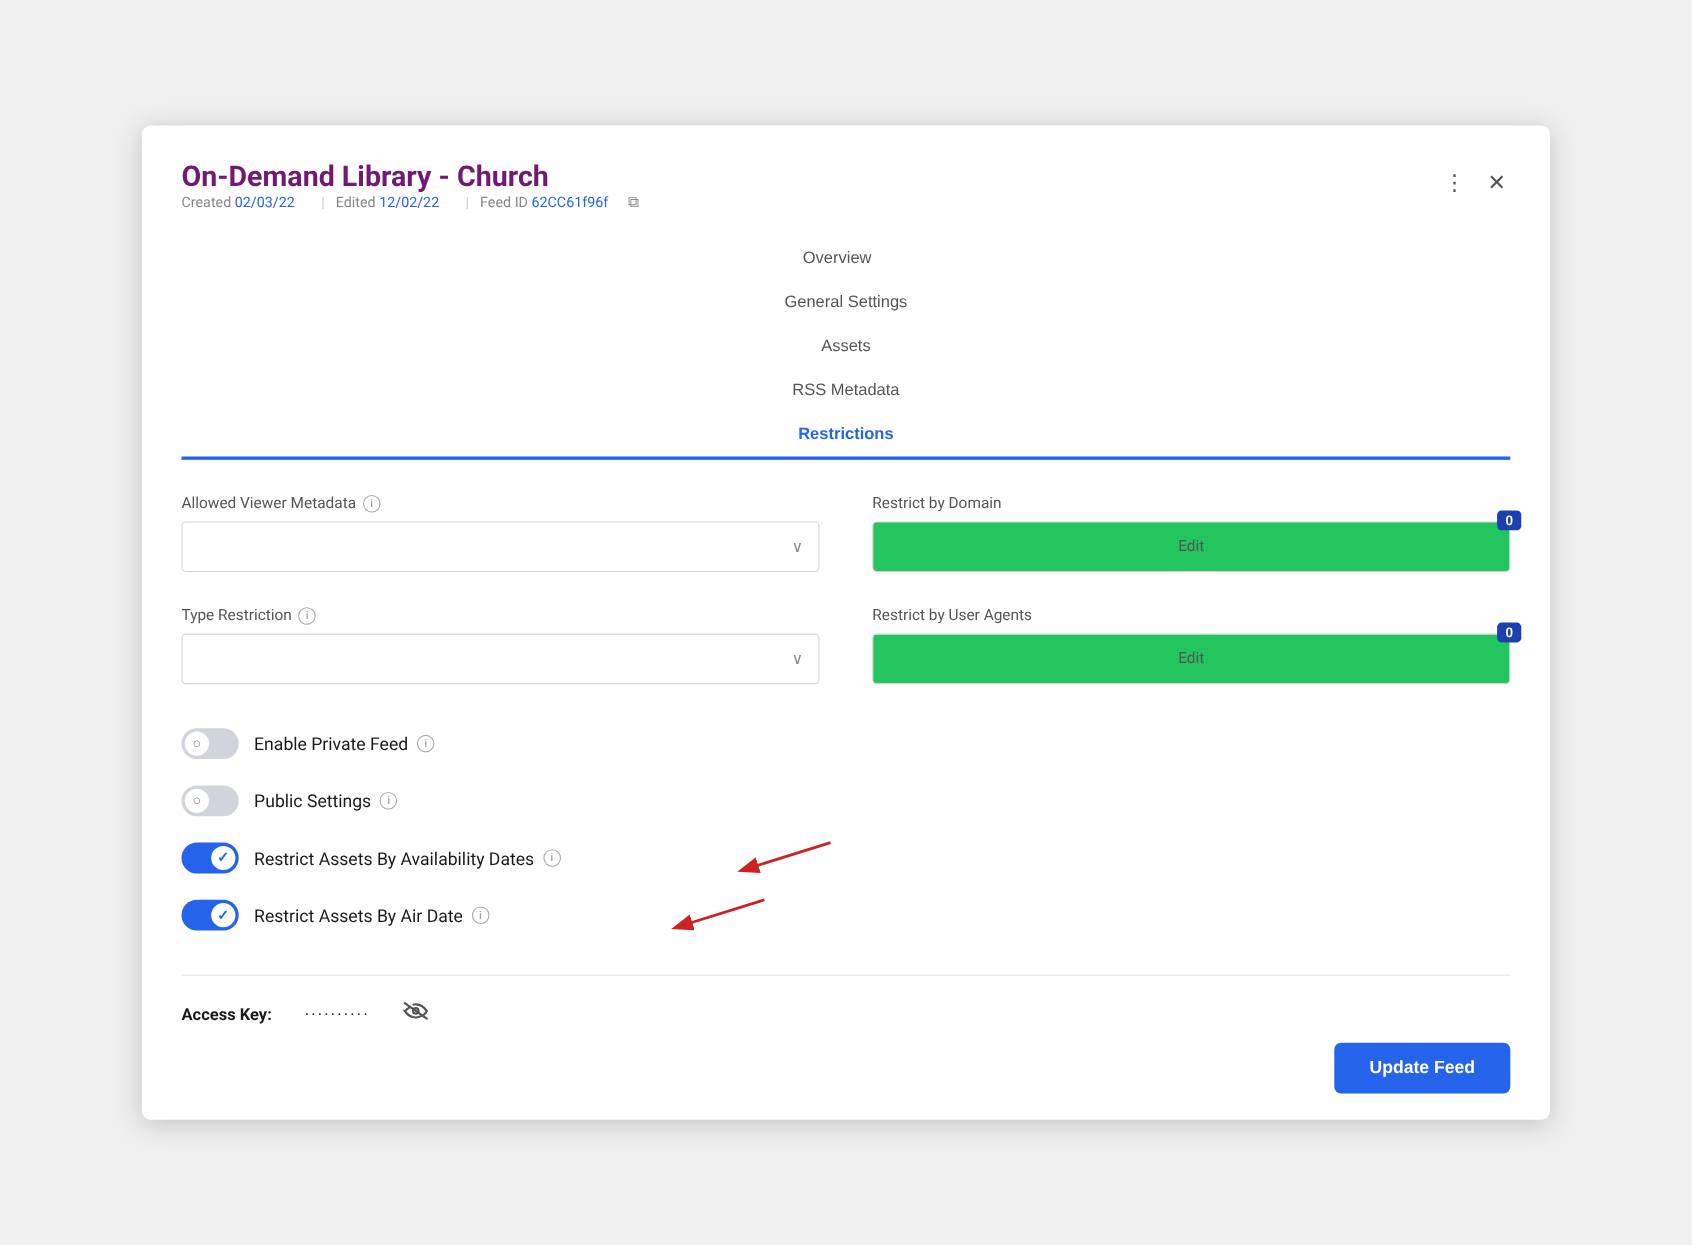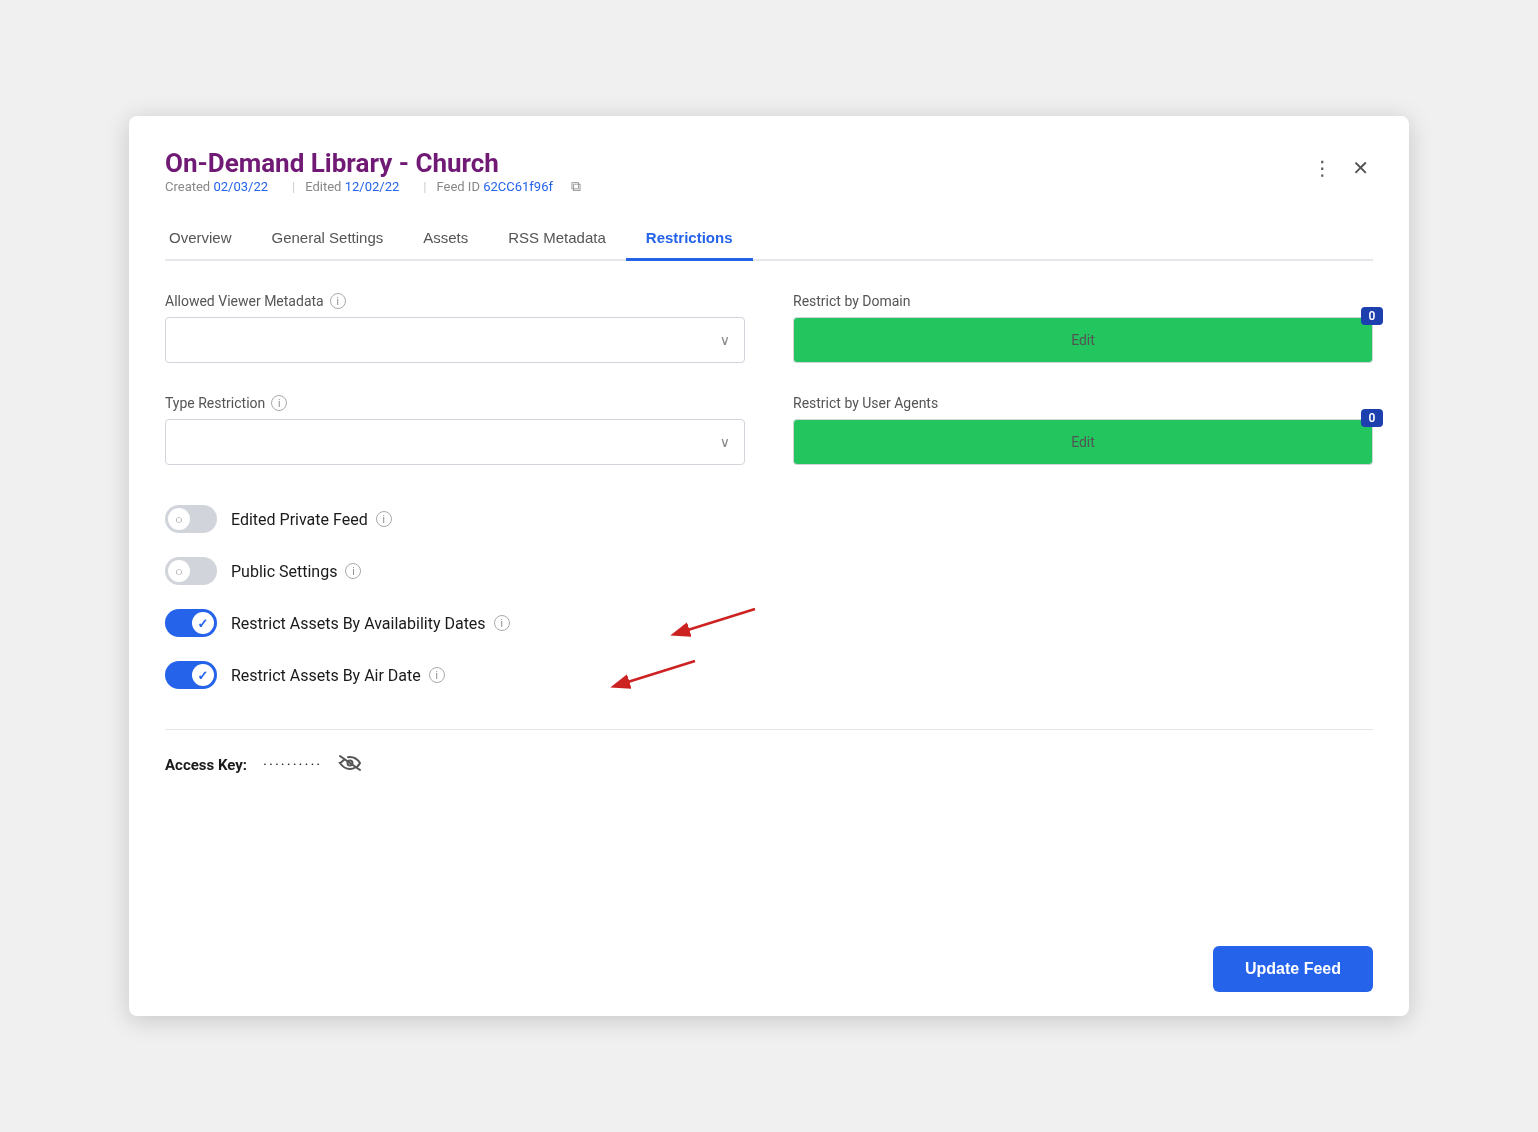--- a/index.html
+++ b/index.html
@@ -71,20 +71,21 @@
       color: #888;
       font-size: 14px;
       margin-left: 4px;
       cursor: pointer;
     }
     .tabs {
       display: flex;
       border-bottom: 2px solid #e5e7eb;
       margin-bottom: 32px;
       gap: 0;
+      flex-direction: column;
     }
     .tab {
       padding: 10px 20px 12px 20px;
       font-size: 15px;
       font-weight: 500;
       color: #555;
       cursor: pointer;
       border-bottom: 3px solid transparent;
       margin-bottom: -2px;
       background: none;
@@ -240,21 +241,21 @@
     }
 
     .access-key-section {
       margin-top: 16px;
       border-top: 1.5px solid #e5e7eb;
       padding-top: 22px;
     }
     .access-key-row {
       display: flex;
       align-items: center;
-      gap: 16px;
+      gap: 30px;
       margin-bottom: 4px;
     }
     .access-key-label {
       font-size: 15px;
       font-weight: 700;
       color: #1a1a1a;
     }
     .access-key-dots {
       font-size: 15px;
       color: #1a1a1a;
@@ -383,21 +384,21 @@
     <div class="toggle-row">
       <label class="toggle">
         <input type="checkbox" style="">
         <span class="toggle-slider off">
           <span class="toggle-thumb">
             <span class="off-icon">○</span>
           </span>
         </span>
       </label>
       <span class="toggle-label">
-        <span>Edited Private Feed</span>
+        <span>Enable Private Feed</span>
         <span class="info-icon">i</span>
       </span>
     </div>
 
     <div class="toggle-row">
       <label class="toggle">
         <input type="checkbox" style="">
         <span class="toggle-slider off">
           <span class="toggle-thumb">
             <span class="off-icon">○</span>

